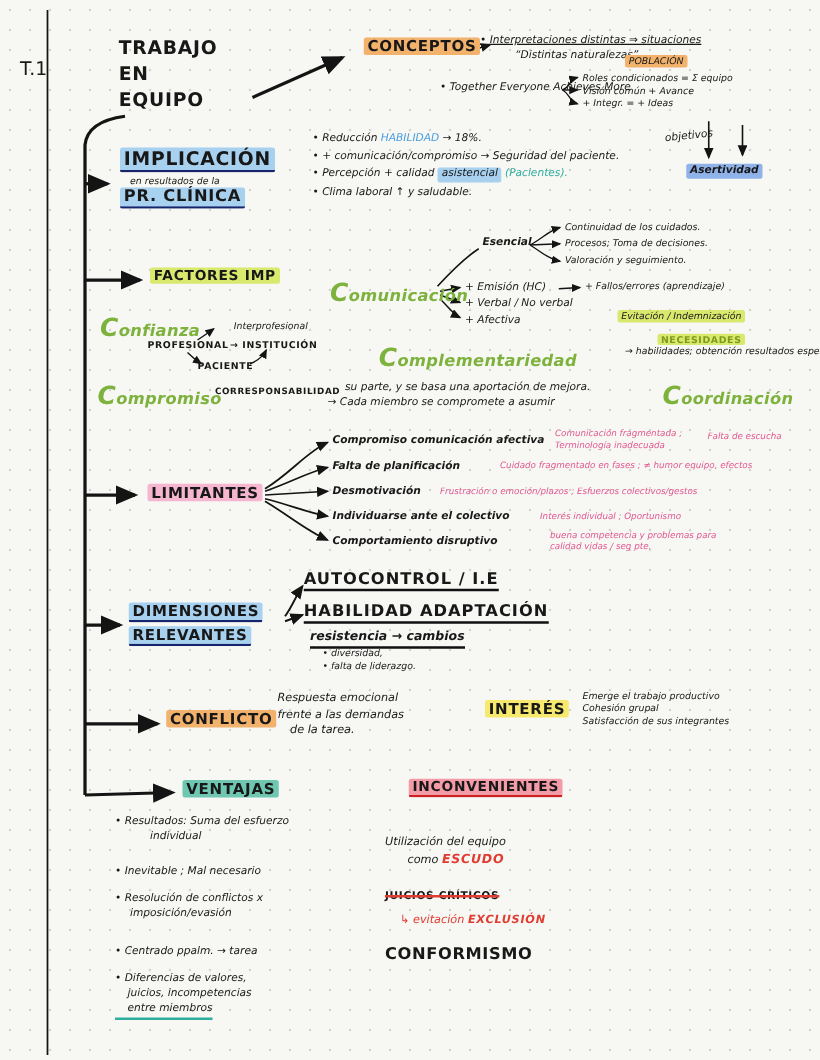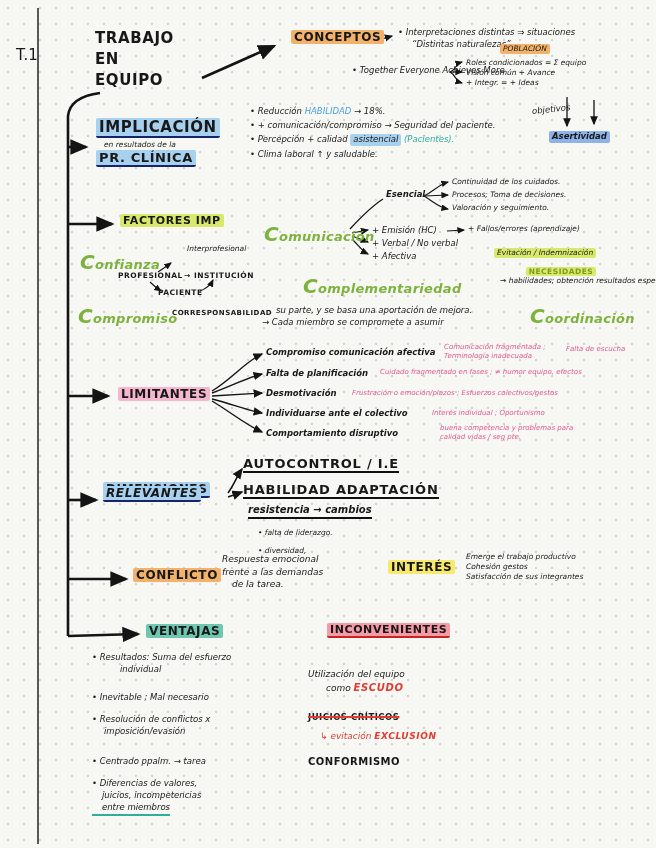--- a/index.html
+++ b/index.html
@@ -100,21 +100,21 @@
 
   <div class="abs txt" style="left:16px; top:46px; font-size:15px;">T.1</div>
 
   <div class="abs txt" style="left:95px; top:28px; font-size:15px; line-height:1.4;">
     <div class="head">TRABAJO</div>
     <div class="head">EN</div>
     <div class="head">EQUIPO</div>
   </div>
 
   <span class="abs txt hl hl-orange head" style="left:291px; top:30px; font-size:12px;">CONCEPTOS</span>
-  <div class="abs txt hand" style="left:398px; top:27px;">• Interpretaciones distintas ⇒ situaciones</div>
+  <div class="abs txt hand" style="left:384px; top:27px;text-decoration:underline;">• Interpretaciones distintas ⇒ situaciones</div>
   <div class="abs txt hand" style="left:412px; top:39px;">“Distintas naturalezas”</div>
   <span class="abs txt hl hl-orange hand-sm" style="left:500px; top:44px;">POBLACIÓN</span>
   <div class="abs txt hand" style="left:352px; top:65px;">• Together Everyone Achieves More</div>
   <div class="abs txt hand-sm" style="left:466px; top:58px;">Roles condicionados = Σ equipo</div>
   <div class="abs txt hand-sm" style="left:466px; top:68px;">Visión común + Avance</div>
   <div class="abs txt hand-sm" style="left:466px; top:78px;">+ Integr. = + Ideas</div>
   <div class="abs txt hand" style="left:532px; top:104px; transform:rotate(-6deg);">objetivos</div>
   <span class="abs txt hl hl-navy hand" style="left:549px; top:131px; font-weight:700;">Asertividad</span>
 
   <span class="abs txt hl hl-blue head u-dark" style="left:96px; top:118px; font-size:15px;">IMPLICACIÓN</span>
@@ -136,21 +136,21 @@
   <div class="abs txt hand" style="left:372px; top:225px;">+ Emisión (HC)</div>
   <div class="abs txt hand" style="left:372px; top:238px;">+ Verbal / No verbal</div>
   <div class="abs txt hand" style="left:372px; top:251px;">+ Afectiva</div>
   <div class="abs txt hand-sm" style="left:468px; top:224px;">+ Fallos/errores (aprendizaje)</div>
   <div class="abs txt" style="left:494px; top:240px; text-align:right;">
     <span class="hl hl-green hand-sm">Evitación / Indemnización</span><br>
     <span class="hl hl-green caps" style="color:#7d9a1f;">NECESIDADES</span>
   </div>
 
   <div class="abs txt greenword" style="left:80px; top:250px;">Confianza</div>
-  <div class="abs txt hand-sm" style="left:170px; top:244px;padding-left:17px;">Interprofesional</div>
+  <div class="abs txt hand-sm" style="left:170px; top:256px;padding-left:17px;">Interprofesional</div>
   <div class="abs txt caps" style="left:118px; top:271px;">PROFESIONAL</div>
   <div class="abs txt caps" style="left:184px; top:271px;">→ INSTITUCIÓN</div>
   <div class="abs txt caps" style="left:158px; top:288px;">PACIENTE</div>
 
   <div class="abs txt greenword" style="left:303px; top:274px;">Complementariedad</div>
   <div class="abs txt hand-sm" style="left:452px; top:276px; width:185px;margin-left:48px;">→ habilidades; obtención resultados esperados</div>
 
   <div class="abs txt greenword" style="left:78px; top:304px;">Compromiso</div>
   <div class="abs txt caps" style="left:172px; top:309px; font-size:7px;">CORRESPONSABILIDAD</div>
   <div class="abs txt hand" style="left:262px; top:305px;">
@@ -159,49 +159,49 @@
   </div>
   <div class="abs txt greenword" style="left:530px; top:304px;">Coordinación</div>
 
   <span class="abs txt hl hl-pink head" style="left:118px; top:387px; font-size:12px;">LIMITANTES</span>
 
   <div class="abs txt hand" style="left:266px; top:347px; font-weight:700;">Compromiso comunicación afectiva</div>
   <div class="abs txt hand-sm pink" style="left:444px; top:343px; width:118px; font-size:7px;">Comunicación fragmentada ; Terminología inadecuada</div>
   <div class="abs txt hand-sm pink" style="left:566px; top:345px; width:80px; font-size:7px;">Falta de escucha</div>
 
   <div class="abs txt hand" style="left:266px; top:368px; font-weight:700;">Falta de planificación</div>
-  <div class="abs txt hand-sm pink" style="left:380px; top:368px; width:240px; font-size:7px;">Cuidado fragmentado en fases ; ≠ humor equipo, efectos</div>
+  <div class="abs txt hand-sm pink" style="left:400px; top:368px; width:240px; font-size:7px;">Cuidado fragmentado en fases ; ≠ humor equipo, efectos</div>
 
   <div class="abs txt hand" style="left:266px; top:388px; font-weight:700;">Desmotivación</div>
   <div class="abs txt hand-sm pink" style="left:352px; top:389px; width:280px; font-size:7px;">Frustración o emoción/plazos ; Esfuerzos colectivos/gestos</div>
 
   <div class="abs txt hand" style="left:266px; top:408px; font-weight:700;">Individuarse ante el colectivo</div>
   <div class="abs txt hand-sm pink" style="left:432px; top:409px; width:200px; font-size:7px;">Interés individual ; Oportunismo</div>
 
   <div class="abs txt hand" style="left:266px; top:428px; font-weight:700;">Comportamiento disruptivo</div>
   <div class="abs txt hand-sm pink" style="left:440px; top:424px; width:140px; font-size:7px;">buena competencia y problemas para calidad vidas / seg pte.</div>
 
   <span class="abs txt hl hl-blue head u-dark" style="left:103px; top:482px; font-size:12px;">DIMENSIONES</span>
-  <span class="abs txt hl hl-blue head u-dark" style="left:103px; top:486px; font-size:12px;font-style:italic;">RELEVANTES</span>
+  <span class="abs txt hl hl-blue head u-dark" style="left:103px; top:501px; font-size:12px;">RELEVANTES</span>
   <div class="abs txt print-head u-black" style="left:243px; top:482px;">HABILIDAD ADAPTACIÓN</div>
   <div class="abs txt print-head u-black" style="left:243px; top:456px;">AUTOCONTROL / I.E</div>
   <div class="abs txt hand u-black" style="left:248px; top:503px; font-weight:700; font-size:10px;">resistencia → cambios</div>
-  <div class="abs txt hand-sm" style="left:258px; top:546px;text-align:right;">• diversidad,</div>
+  <div class="abs txt hand-sm" style="left:258px; top:518px;text-align:right;">• diversidad,</div>
   <div class="abs txt hand-sm" style="left:258px; top:528px;">• falta de liderazgo.</div>
 
   <span class="abs txt hl hl-orange head" style="left:133px; top:568px; font-size:12px;">CONFLICTO</span>
   <div class="abs txt hand" style="left:222px; top:553px; font-size:9px;">
     <div>Respuesta emocional</div>
     <div>frente a las demandas</div>
     <div style="padding-left:10px;">de la tarea.</div>
   </div>
   <span class="abs txt hl hl-yellow head" style="left:388px; top:560px; font-size:12px;">INTERÉS</span>
   <div class="abs txt hand-sm" style="left:466px; top:552px;">
     <div>Emerge el trabajo productivo</div>
-    <div>Cohesión gestos</div>
+    <div>Cohesión grupal</div>
     <div>Satisfacción de sus integrantes</div>
   </div>
 
   <span class="abs txt hl hl-teal head" style="left:146px; top:624px; font-size:12px;">VENTAJAS</span>
   <span class="abs txt hl hl-red head u-red" style="left:327px; top:623px; font-size:11px;">INCONVENIENTES</span>
 
   <div class="abs txt hand" style="left:92px; top:652px;">
     <div>• Resultados: Suma del esfuerzo</div>
     <div style="padding-left:28px;">individual</div>
   </div>
@@ -216,15 +216,15 @@
     <div style="padding-left:18px;"><span>como </span><span class="red head" style="font-size:10px;">ESCUDO</span></div>
   </div>
 
   <div class="abs txt hand" style="left:92px; top:778px;">
     <div>• Diferencias de valores,</div>
     <div style="padding-left:10px;">juicios, incompetencias</div>
     <div class="u-teal" style="padding-left:10px; display:inline-block;">entre miembros</div>
   </div>
   <div class="abs txt caps strike" style="left:308px; top:712px; font-size:8.5px;">JUICIOS CRÍTICOS</div>
   <div class="abs txt hand red" style="left:320px; top:730px; font-size:9px;"><span>↳ evitación </span><span class="head" style="font-size:9px;">EXCLUSIÓN</span></div>
-  <div class="abs txt caps" style="left:308px; top:756px; font-size:10px;">CONFORMISMO</div>
+  <div class="abs txt caps" style="left:308px; top:756px; font-size:13px;">CONFORMISMO</div>
 
 </div>
 
 </body></html>

